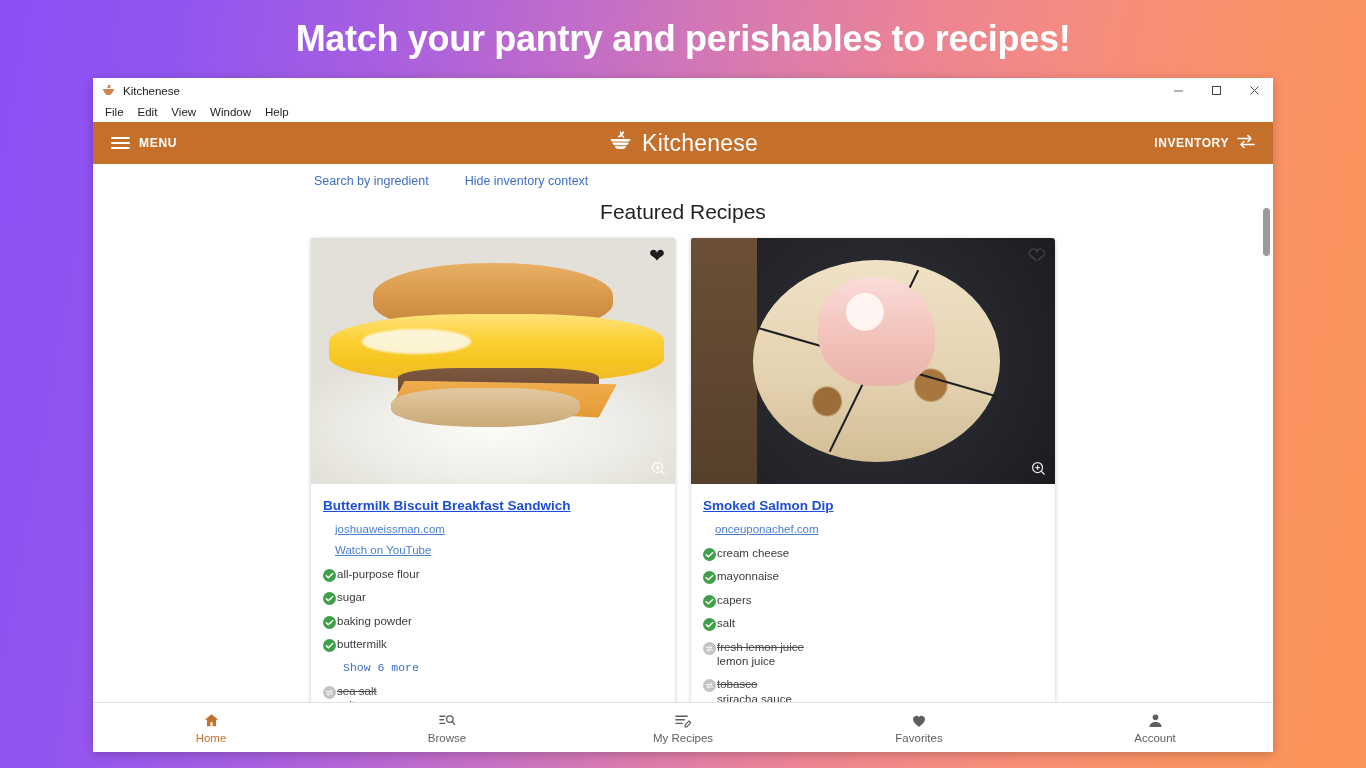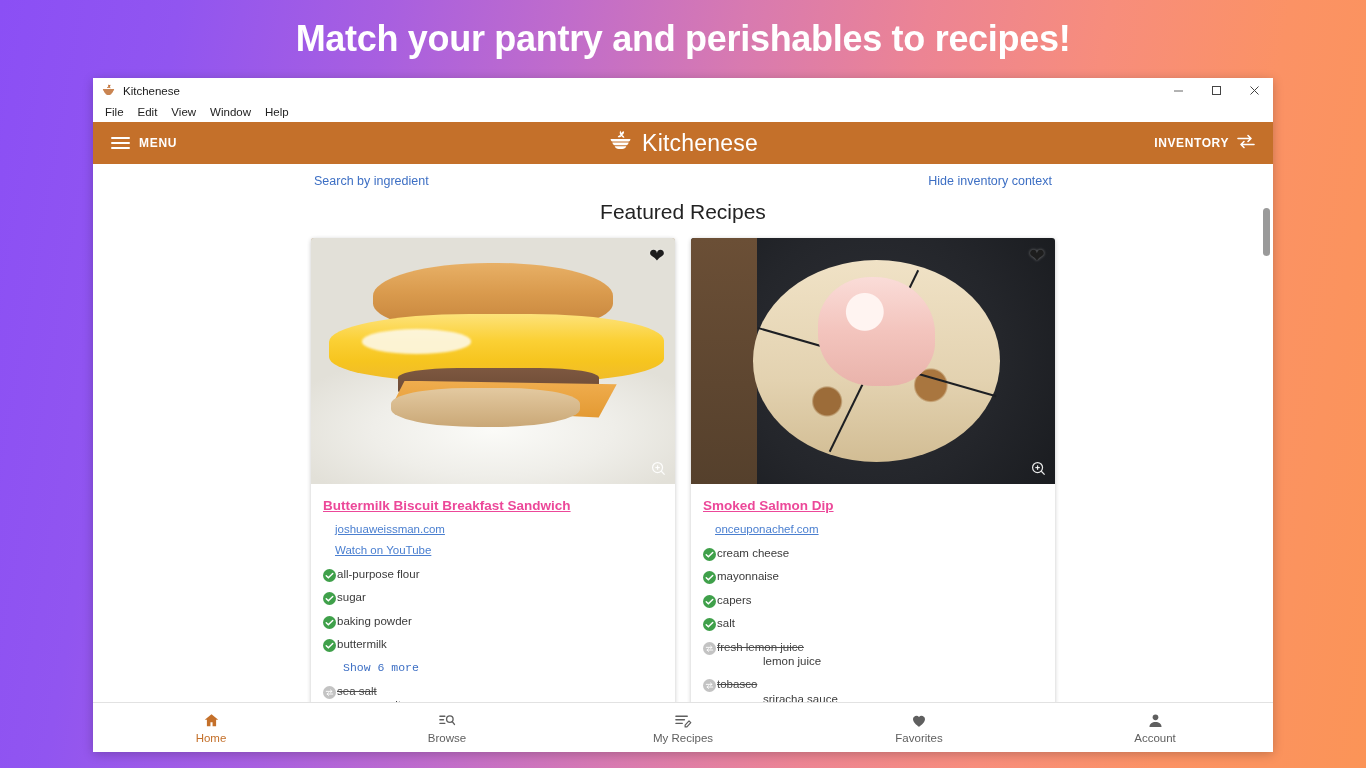--- a/index.html
+++ b/index.html
@@ -141,22 +141,23 @@
     background: #fff;
   }
   .content {
     position: absolute;
     inset: 0;
     padding: 0 16px;
     overflow: hidden;
   }
   .util-row {
     display: flex;
-    justify-content: space-between;
+    justify-content: flex-start;
     padding: 10px 205px 0 205px;
+    gap: 36px;
   }
   .util-link {
     font-size: 12.5px;
     color: #3d6fc4;
   }
   .section-title {
     text-align: center;
     font-size: 21px;
     color: #232323;
     font-weight: 400;
@@ -265,21 +266,21 @@
     position: absolute;
     bottom: 8px; right: 9px;
     width: 15px; height: 15px;
     color: rgba(255,255,255,0.9);
   }
 
   .card-body { padding: 12px 12px 10px 12px; }
   .recipe-title {
     font-size: 13.5px;
     font-weight: bold;
-    color: #ec4899;
+    color: #1d4ed8;
     text-decoration: underline;
     display: inline-block;
   }
   .recipe-source, .recipe-video {
     display: block;
     font-size: 11.5px;
     color: #4a7fd0;
     text-decoration: underline;
     margin-top: 9px;
     padding-left: 12px;
@@ -287,21 +288,21 @@
   .ing-list { margin-top: 11px; }
   .ing-item {
     display: flex;
     align-items: flex-start;
     gap: 1px;
     margin-bottom: 9px;
   }
   .ing-icon { width: 13px; height: 13px; flex-shrink: 0; margin-top: 1px; }
   .ing-name { font-size: 11.5px; color: #3b3b3b; line-height: 1.25; }
   .ing-sub .orig { text-decoration: line-through; color: #4a4a4a; display: block; }
-  .ing-sub .repl { color: #3b3b3b; display: block; margin-left: 46px; }
+  .ing-sub .repl { color: #3b3b3b; display: block; }
   .show-more {
     font-size: 11.5px;
     color: #3d6fc4;
     margin: 0 0 10px 20px;
     font-family: Liberation Mono, monospace;
   }
 
   
   .bottom-nav {
     height: 50px;

